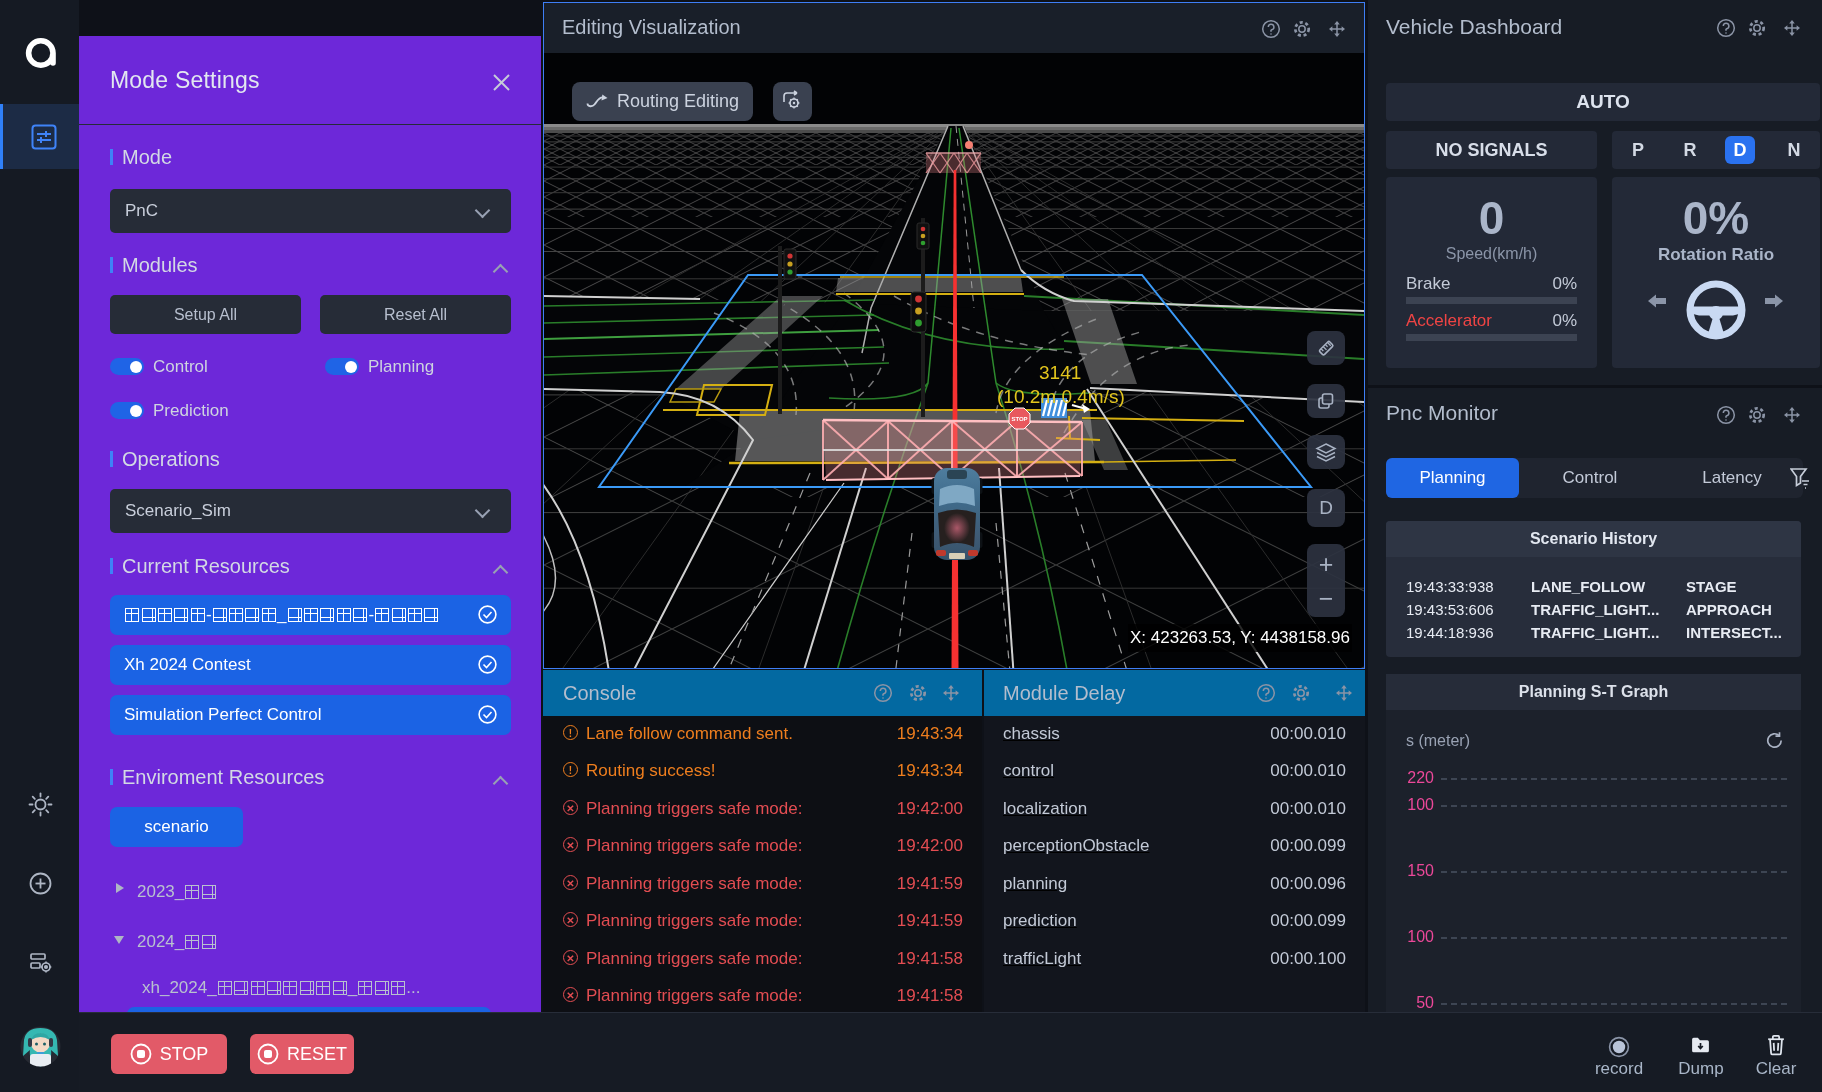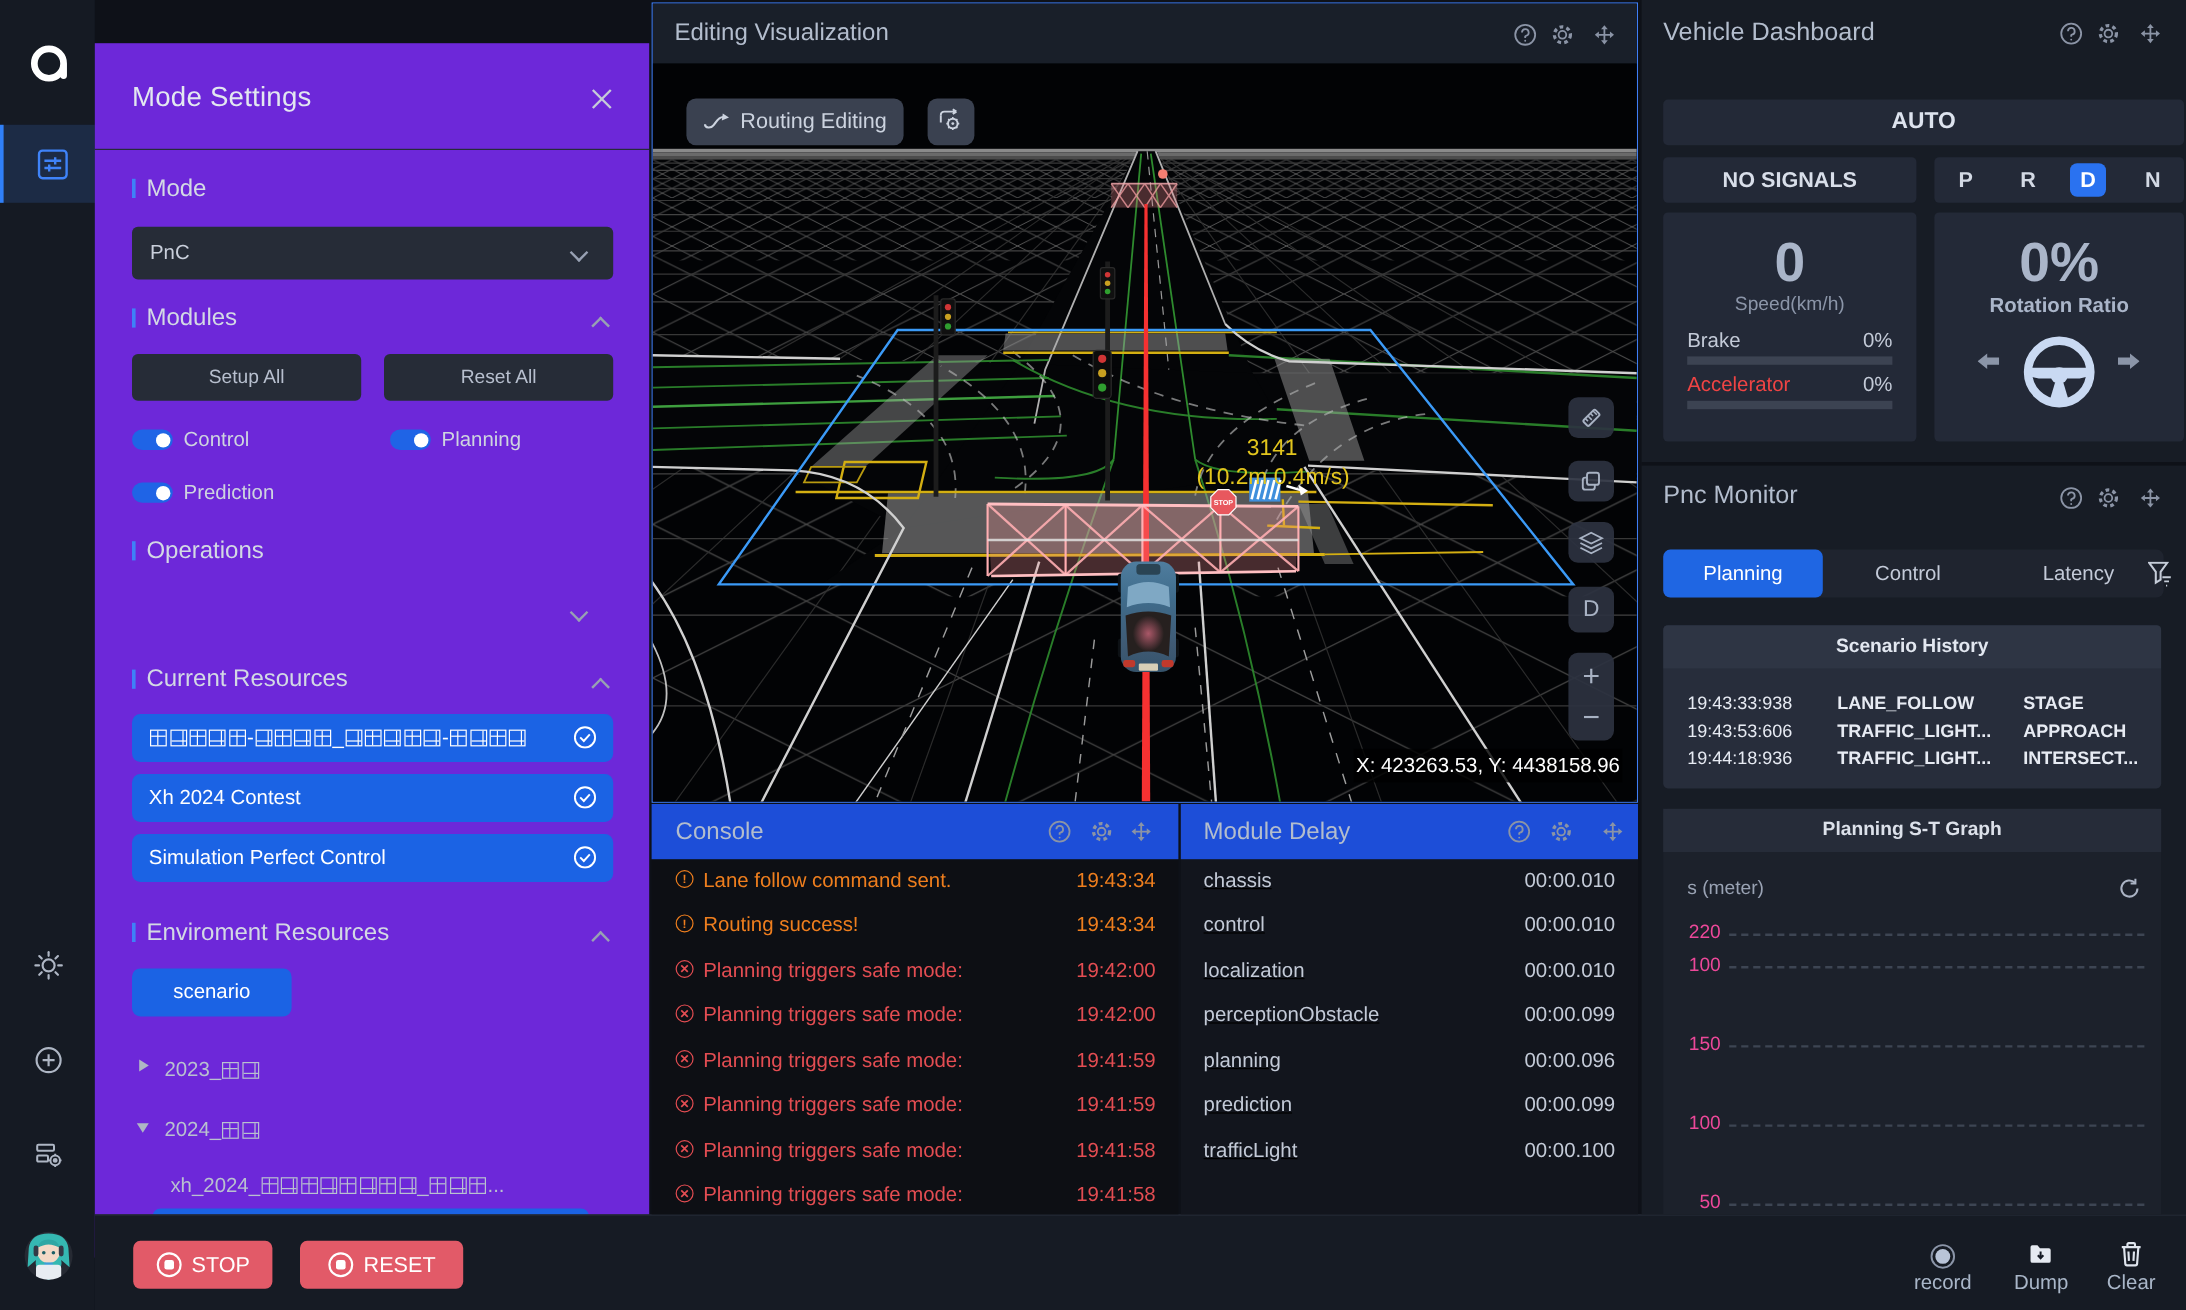--- a/index.html
+++ b/index.html
@@ -37,21 +37,21 @@
   #footer { left:79px; top:1012px; width:1743px; height:80px; background:#161b24; border-top:1px solid #272d39; }
   .redbtn { top:1033px; height:40px; background:#e25a68; border-radius:6px; color:#fff;
     font-size:18px; line-height:40px; text-align:center; white-space:nowrap; }
   .redbtn svg { vertical-align:-5px; margin-right:8px; }
   
   #viz { left:543px; top:2px; width:822px; height:667px; border:1px solid #3e7ef5; background:#05070b; }
   .phead { height:50px; background:#191f29; }
   .ptitle { font-size:20px; color:#b3bdcd; }
   #console { left:543px; top:670px; width:439px; height:342px; background:#0d0f14; }
   #mdelay { left:984px; top:670px; width:381px; height:342px; background:#12151d; }
-  .chead { height:46px; background:#1d4ed8; position:relative;padding-left:24px; }
+  .chead { height:46px; background:#0369a1; position:relative;padding-left:24px; }
   .crow { position:absolute; left:0; width:100%; height:37px; font-size:17px; }
   .warn { color:#ee7e1e; } .err { color:#e34d52; }
   #crows .crow { padding-left:43px; }
   #mrows .crow { padding-left:19px;text-decoration:underline; }
   .ci { position:absolute; left:20px; top:1px; width:15px; height:15px; border:1.4px solid currentColor;
     border-radius:50%; text-align:center; line-height:15px; font-size:10px; font-weight:bold; }
   .ct { position:absolute; right:19px; top:0; }
   .mlab { color:#c3cad7; font-size:17px; } .mval { color:#c3cad7; font-size:17px; }
   
   #right { left:1368px; top:0; width:454px; height:1012px; background:#171c25; }
@@ -159,20 +159,21 @@
   <div class="abs dbtn" style="left:241px;top:259px;width:191px">Reset All</div>
   <div class="abs toggle" style="left:31px;top:322px"></div>
   <div class="abs tlab" style="left:74px;top:321px">Control</div>
   <div class="abs toggle" style="left:246px;top:322px"></div>
   <div class="abs tlab" style="left:289px;top:321px">Planning</div>
   <div class="abs toggle" style="left:31px;top:366px"></div>
   <div class="abs tlab" style="left:74px;top:365px">Prediction</div>
 
   <div class="abs secbar" style="left:31px;top:415px"></div>
   <div class="abs seclab" style="left:43px;top:412px">Operations</div>
+  <div class="abs ddrop" style="top:453px">Scenario_Sim</div>
   <div class="abs chev dn" style="left:398px;top:469px"></div>
 
   <div class="abs secbar" style="left:31px;top:522px"></div>
   <div class="abs seclab" style="left:43px;top:519px">Current Resources</div>
   <div class="abs chev up" style="left:416px;top:531px"></div>
   <div class="abs bluebtn" style="left:31px;top:559px;width:401px">
     <span class="cjt"><span class="cj"></span><span class="cj b"></span><span class="cj"></span><span class="cj b"></span><span class="cj"></span>-<span class="cj b"></span><span class="cj"></span><span class="cj b"></span><span class="cj"></span>_<span class="cj b"></span><span class="cj"></span><span class="cj b"></span><span class="cj"></span><span class="cj b"></span>-<span class="cj"></span><span class="cj b"></span><span class="cj"></span><span class="cj b"></span></span>
     <svg class="ckico" width="19" height="19" viewBox="0 0 19 19" style="position:absolute;right:14px;top:10px">
       <circle cx="9.5" cy="9.5" r="8.4" fill="none" stroke="#fff" stroke-width="1.6"></circle>
       <path d="M5.5 9.5 L8.5 12.5 L13.5 7" fill="none" stroke="#fff" stroke-width="1.6"></path>
@@ -208,21 +209,21 @@
       <path d="M5.5 9.5 L8.5 12.5 L13.5 7" fill="none" stroke="#fff" stroke-width="1.6"></path>
     </svg>
   </div>
 </div>
 <div id="footer" class="abs">
   <div class="abs redbtn" style="left:32px;top:21px;width:116px">
     <svg width="22" height="22" viewBox="0 0 22 22" style="vertical-align:-5px;margin-right:8px">
       <circle cx="11" cy="11" r="9.5" fill="none" stroke="#fff" stroke-width="1.8"></circle>
       <rect x="7" y="7" width="8" height="8" rx="2" fill="#fff"></rect>
     </svg>STOP</div>
-  <div class="abs redbtn" style="left:171px;top:21px;width:136px">
+  <div class="abs redbtn" style="left:171px;top:21px;width:104px">
     <svg width="22" height="22" viewBox="0 0 22 22" style="vertical-align:-5px;margin-right:8px">
       <circle cx="11" cy="11" r="9.5" fill="none" stroke="#fff" stroke-width="1.8"></circle>
       <rect x="7" y="7" width="8" height="8" rx="2" fill="#fff"></rect>
     </svg>RESET</div>
   <svg class="abs" style="left:1529px;top:23px" width="22" height="22" viewBox="0 0 22 22">
     <circle cx="11" cy="11" r="9.4" fill="none" stroke="#8b95a8" stroke-width="1.6"></circle>
     <circle cx="11" cy="11" r="6.2" fill="#b9c4d8"></circle>
   </svg>
   <div class="abs" style="left:1500px;top:46px;width:80px;text-align:center;font-size:17px;color:#a9b6c8">record</div>
   <svg class="abs" style="left:1611px;top:22px" width="21" height="21" viewBox="0 0 20 20">

